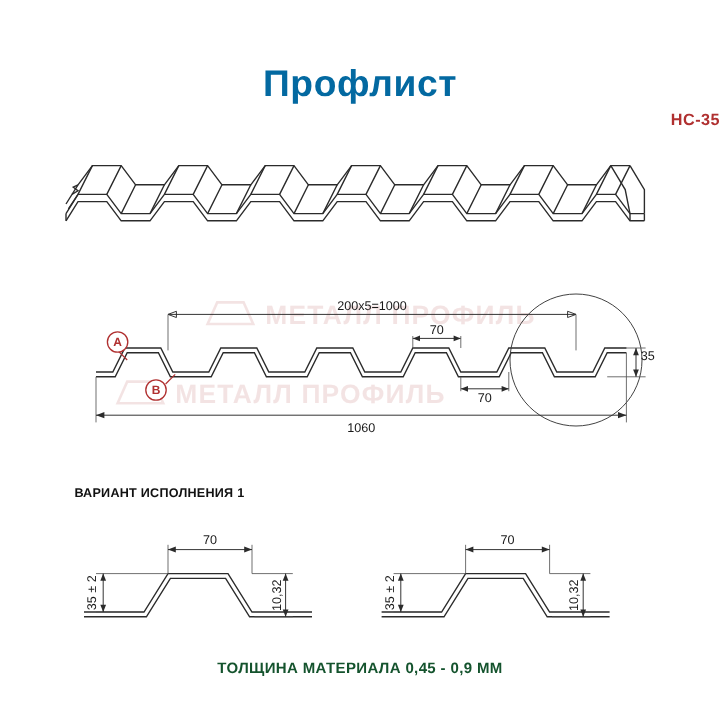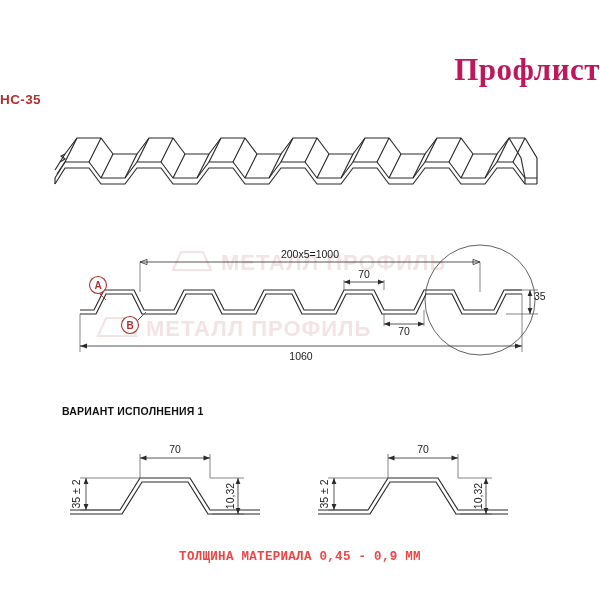--- a/index.html
+++ b/index.html
@@ -9,28 +9,27 @@
     font-family:"Liberation Sans", sans-serif;
     color:#1a1a1a;
     position:relative;
     overflow:hidden;
   }
   .sheet{position:absolute;inset:0;}
 
   
   .title{
     position:absolute;left:0;right:0;top:52px;
-    text-align:right;
+    text-align:center;
     font-size:31px;font-weight:bold;letter-spacing:.5px;
-    color:#be185d;
-    font-family:Liberation Serif, serif;
+    color:#0369a1;
   }
   .subtitle{
     position:absolute;left:0;right:0;top:92px;
-    text-align:left;
+    text-align:right;
     font-size:13.5px;font-weight:bold;
     color:#b03030;
     letter-spacing:.4px;
   }
 
   
   .svgblock{position:absolute;}
   svg{display:block;overflow:visible;}
   .ln{stroke:#2b2b2b;fill:none;stroke-width:1.15;}
   .ln-thin{stroke:#3a3a3a;fill:none;stroke-width:.8;}
@@ -57,23 +56,22 @@
 
   
   .vcap{
     position:absolute;
     font-size:10.5px;font-weight:bold;color:#111;
     letter-spacing:.2px;
     line-height:14px;
   }
   .footer{
     position:absolute;left:0;right:0;bottom:36px;
-    text-align:center;font-size:12.5px;font-weight:bold;color:#ef4444;
+    text-align:center;font-size:12.5px;font-weight:bold;color:#14532d;
     letter-spacing:.3px;
-    font-family:Liberation Mono, monospace;
   }
 
   
   .callout circle{fill:#fff;stroke:#b03030;stroke-width:1.1;}
   .callout text{font-family:"Liberation Sans",sans-serif;font-size:10px;fill:#b03030;font-weight:bold;}
   .callout line{stroke:#b03030;stroke-width:1;}
 </style>
 </head>
 <body>
 

